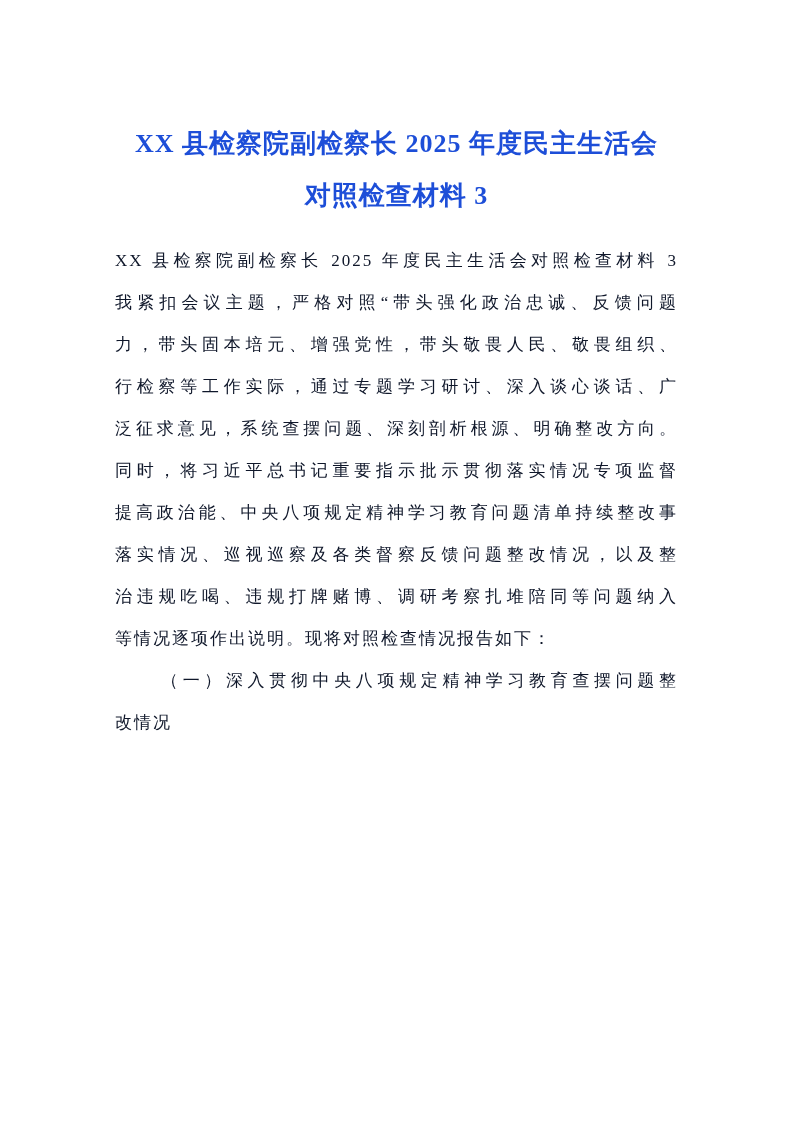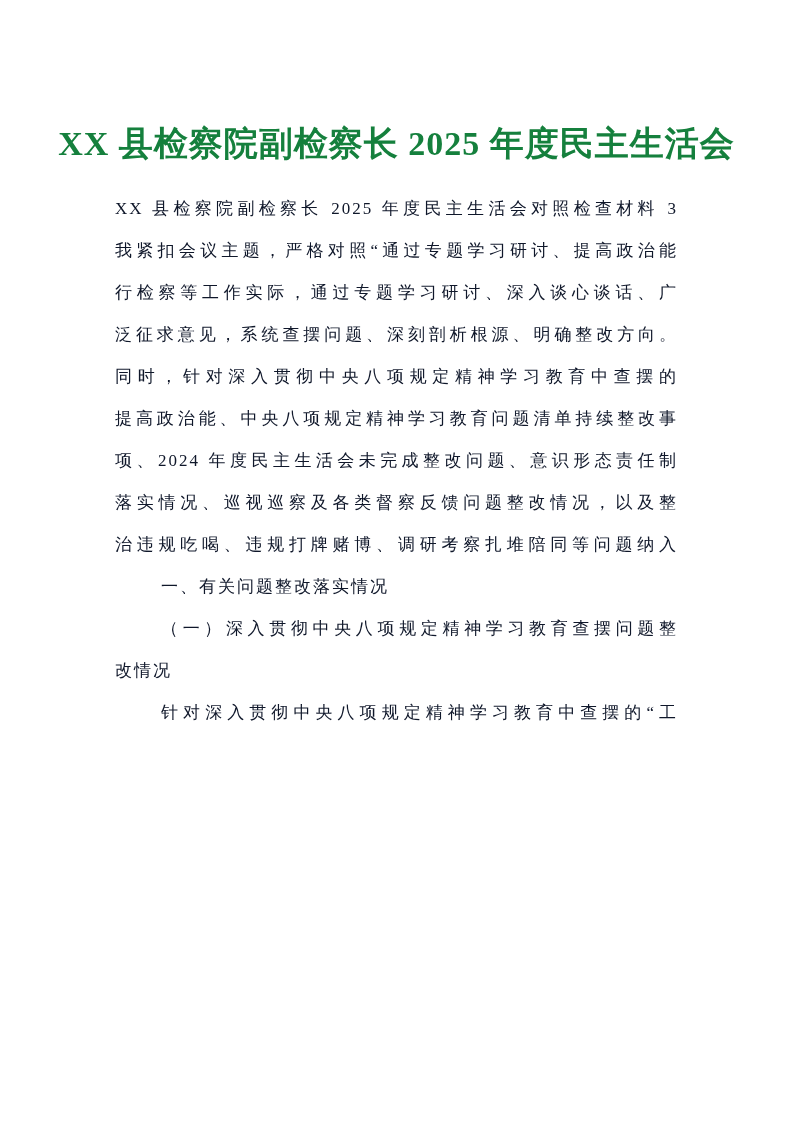--- a/index.html
+++ b/index.html
@@ -15,26 +15,26 @@
     background: #ffffff;
     color: #000000;
     overflow: hidden;
     font-family: "Liberation Serif", "DejaVu Serif", serif;
   }
   .title-block {
     padding-top: 118px;
     text-align: center;
   }
   .title-line {
-    font-size: 34px;
+    font-size: 26px;
     font-weight: bold;
     line-height: 52px;
     letter-spacing: 1px;
     white-space: nowrap;
-    color: #15803d;
+    color: #1d4ed8;
     text-align: center;
   }
   .body-block {
     margin: 18px 115px 0 115px;
   }
   .line {
     font-size: 17px;
     line-height: 42px;
     letter-spacing: 2px;
     color: #0f172a;
@@ -49,31 +49,31 @@
     padding-left: 46px;
   }
 </style>
 </head>
 <body>
 
 <div class="page">
 
   <div class="title-block">
     <div class="title-line">XX 县检察院副检察长 2025 年度民主生活会</div>
+    <div class="title-line">对照检查材料 3</div>
   </div>
 
   <div class="body-block">
     <div class="line">XX 县检察院副检察长 2025 年度民主生活会对照检查材料 3</div>
-    <div class="line">我紧扣会议主题，严格对照“通过专题学习研讨、提高政治能</div>
+    <div class="line">我紧扣会议主题，严格对照“带头强化政治忠诚、反馈问题</div>
+    <div class="line">力，带头固本培元、增强党性，带头敬畏人民、敬畏组织、</div>
     <div class="line">行检察等工作实际，通过专题学习研讨、深入谈心谈话、广</div>
     <div class="line">泛征求意见，系统查摆问题、深刻剖析根源、明确整改方向。</div>
-    <div class="line">同时，针对深入贯彻中央八项规定精神学习教育中查摆的</div>
+    <div class="line">同时，将习近平总书记重要指示批示贯彻落实情况专项监督</div>
     <div class="line">提高政治能、中央八项规定精神学习教育问题清单持续整改事</div>
-    <div class="line">项、2024 年度民主生活会未完成整改问题、意识形态责任制</div>
     <div class="line">落实情况、巡视巡察及各类督察反馈问题整改情况，以及整</div>
     <div class="line">治违规吃喝、违规打牌赌博、调研考察扎堆陪同等问题纳入</div>
-    <div class="line indent end">一、有关问题整改落实情况</div>
+    <div class="line end">等情况逐项作出说明。现将对照检查情况报告如下：</div>
     <div class="line indent">（一）深入贯彻中央八项规定精神学习教育查摆问题整</div>
     <div class="line end">改情况</div>
-    <div class="line indent">针对深入贯彻中央八项规定精神学习教育中查摆的“工</div>
   </div>
 
 </div>
 
 </body></html>

